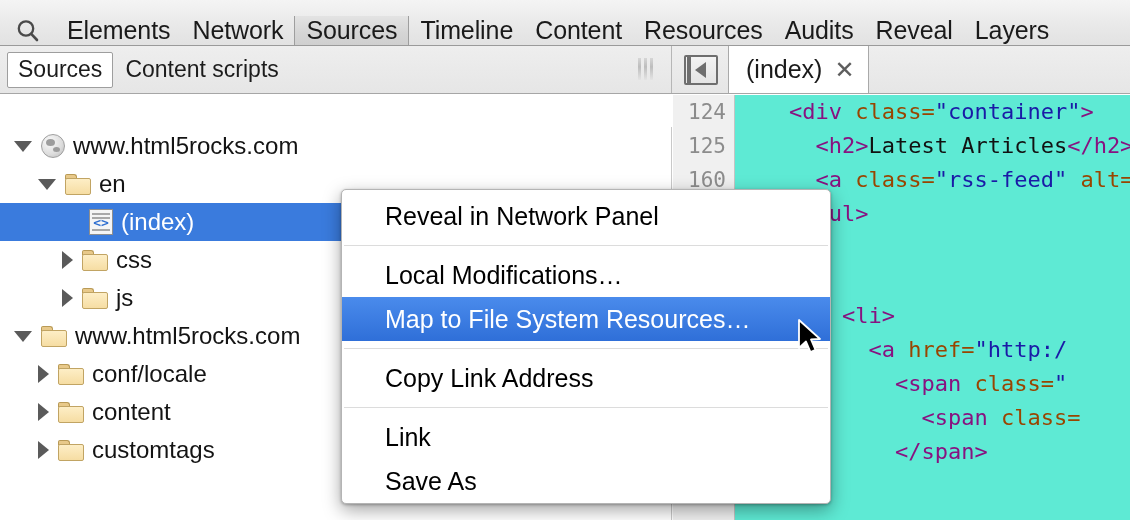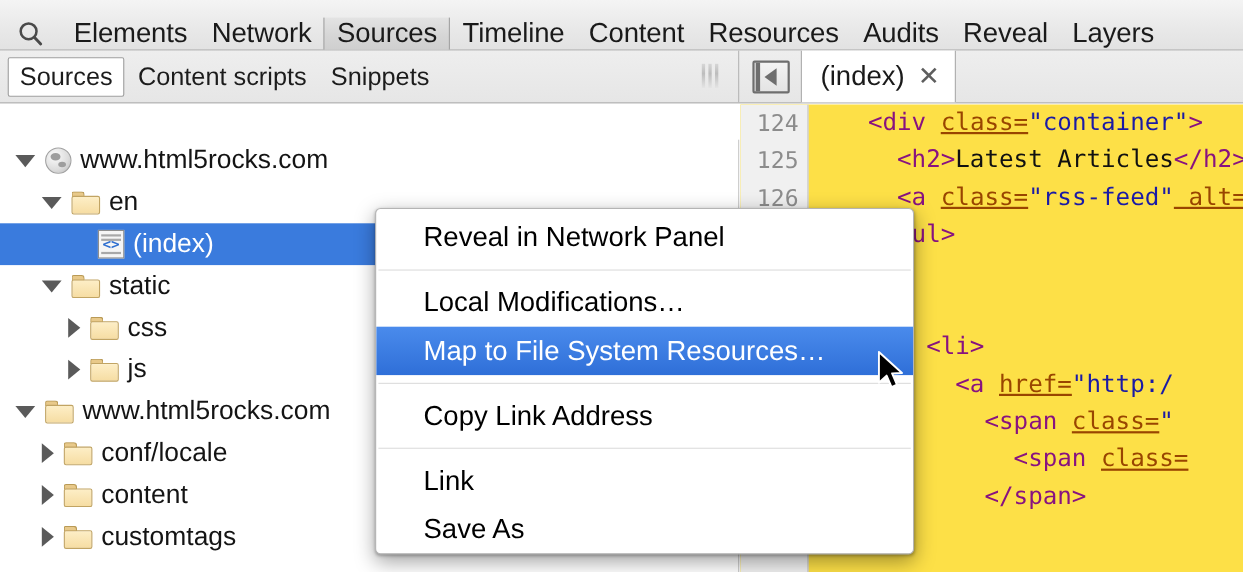--- a/index.html
+++ b/index.html
@@ -204,21 +204,21 @@
     width: 20px; height: 10px;
     color: #2f6fd0; font-size: 13px; font-weight: bold;
     line-height: 10px; text-align: center;
     font-family: "DejaVu Sans Mono", monospace;
   }
 
   
   .editor {
     position: absolute; left: 673px; top: 95px;
     right: 0; height: 425px;
-    background: #fde047;
+    background: #5eead4;
     overflow: hidden;
     font-family: "DejaVu Sans Mono", monospace;
     font-size: 22px;
   }
   .gutter {
     position: absolute; left: 0; top: 0;
     width: 62px; height: 425px;
     background: #f0f0f0;
     border-right: 1px solid #c4c4c4;
     box-sizing: border-box;
@@ -230,21 +230,21 @@
     color: #8c8c8c;
     font-size: 21px;
     box-sizing: border-box;
   }
   .code {
     position: absolute; left: 63px; top: 0;
     right: 0; height: 425px;
     white-space: pre;
   }
   .code .cl { height: 34px; line-height: 34px; }
-  .attr { color: #994500; text-decoration: underline; }
+  .attr { color: #994500; }
   .val  { color: #1a1aa6; }
   .punc { color: #881280; }
   .txt  { color: #111111; }
 
   
   .ctx {
     position: absolute; left: 341px; top: 189px;
     width: 490px;
     background: #ffffff;
     border: 1px solid #b4b4b4;
@@ -301,21 +301,20 @@
         <div class="panel-tab">Reveal</div>
         <div class="panel-tab">Layers</div>
       </div>
   </div>
 
   <div class="sub-bar">
     <div class="nav-strip">
       <div id="nav-tabs" style="display:flex;align-items:center;">
           <div class="nav-tab active">Sources</div>
           <div class="nav-tab">Content scripts</div>
-          <div class="nav-tab">Snippets</div>
         </div>
       <div class="grip">
         <i></i>
           <i></i>
           <i></i>
       </div>
     </div>
 
     <div class="editor-tabstrip">
       <div class="nav-toggle">
@@ -356,29 +355,20 @@
           <span class="ico ico-doc">
             <span class="page"></span>
             <span class="ln l1"></span>
             <span class="ln l2"></span>
             <span class="ln l3"></span>
             <span class="code">&lt;&gt;</span>
           </span>
           <span>(index)</span>
         </div>
         <div class="tree-row">
-          <span style="flex: 0 0 auto; width: 38px;"></span>
-          <span class="tw down"></span>
-          <span class="ico ico-folder">
-            <span class="tabtop"></span>
-            <span class="body"></span>
-          </span>
-          <span>static</span>
-        </div>
-        <div class="tree-row">
           <span style="flex: 0 0 auto; width: 62px;"></span>
           <span class="tw right"></span>
           <span class="ico ico-folder">
             <span class="tabtop"></span>
             <span class="body"></span>
           </span>
           <span>css</span>
         </div>
         <div class="tree-row">
           <span style="flex: 0 0 auto; width: 62px;"></span>
@@ -425,21 +415,21 @@
           </span>
           <span>customtags</span>
         </div>
       </div>
   </div>
 
   <div class="editor">
     <div class="gutter" id="gutter">
         <div class="num">124</div>
         <div class="num">125</div>
-        <div class="num">126</div>
+        <div class="num">160</div>
         <div class="num">127</div>
       </div>
     <div class="code" id="code"><div class="cl"><span class="punc">    &lt;div </span><span class="attr">class=</span><span class="val">"container"</span><span class="punc">&gt;</span></div><div class="cl"><span class="punc">      &lt;h2&gt;</span><span class="txt">Latest Articles</span><span class="punc">&lt;/h2&gt;</span></div><div class="cl"><span class="punc">      &lt;a </span><span class="attr">class=</span><span class="val">"rss-feed"</span><span class="attr"> alt=</span></div><div class="cl"><span class="punc">      &lt;ul&gt;</span></div><div class="cl"></div><div class="cl"></div><div class="cl"><span class="punc">        &lt;li&gt;</span></div><div class="cl"><span class="punc">          &lt;a </span><span class="attr">href=</span><span class="val">"http:/</span></div><div class="cl"><span class="punc">            &lt;span </span><span class="attr">class=</span><span class="val">"</span></div><div class="cl"><span class="punc">              &lt;span </span><span class="attr">class=</span></div><div class="cl"><span class="punc">            &lt;/span&gt;</span></div><div class="cl"></div><div class="cl"></div></div>
   </div>
 
   <div class="ctx" id="ctx">
       <div class="ctx-item">Reveal in Network Panel</div>
       <div class="ctx-sep"></div>
       <div class="ctx-item">Local Modifications…</div>
       <div class="ctx-item highlight">Map to File System Resources…</div>

